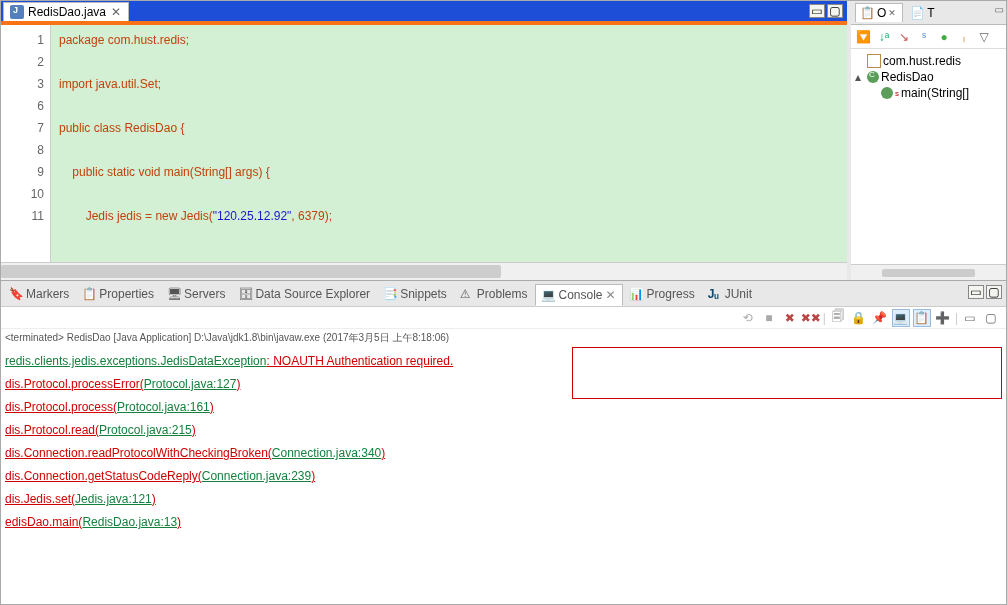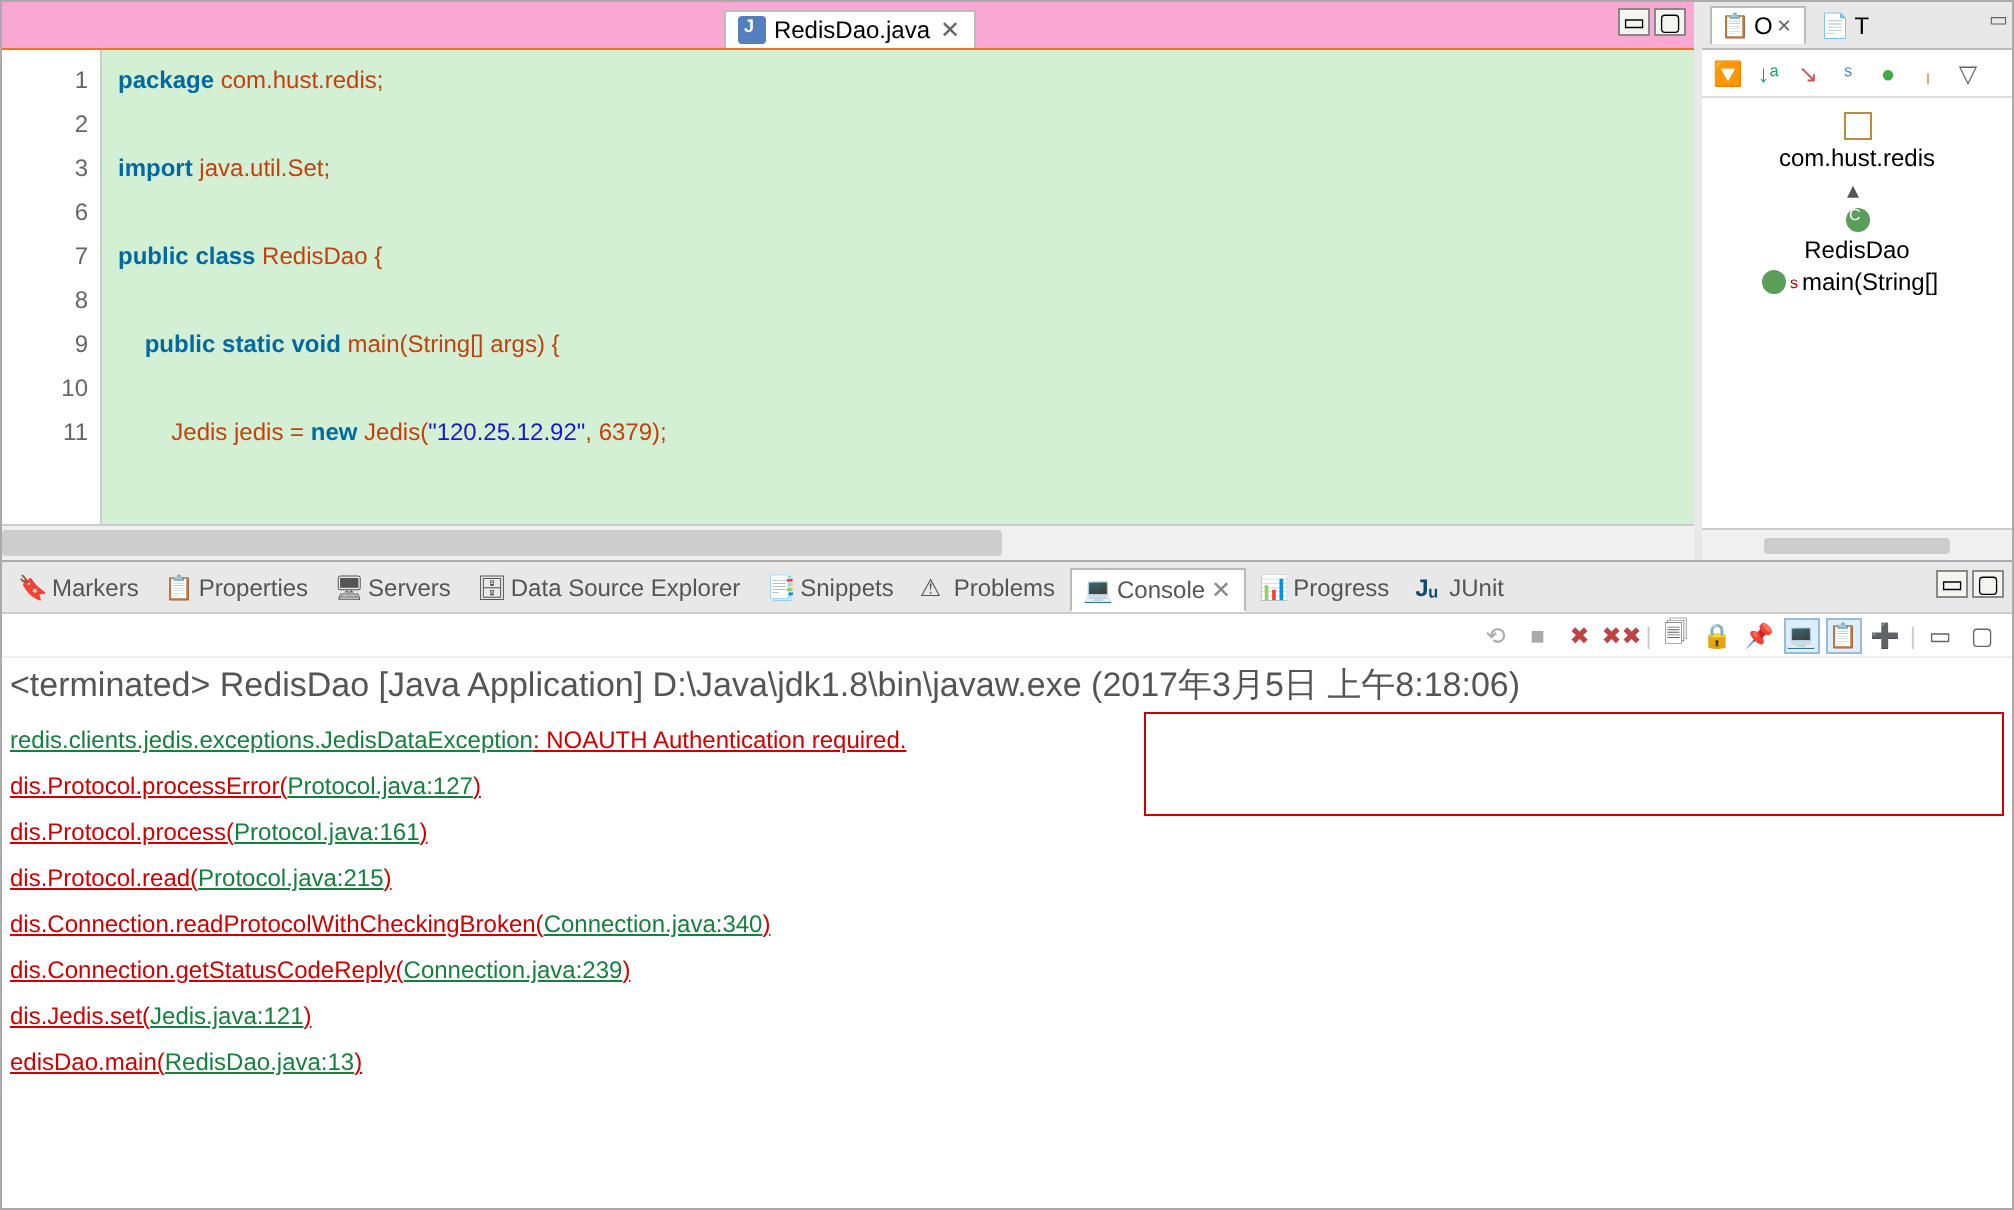--- a/index.html
+++ b/index.html
@@ -1,67 +1,67 @@
 <!DOCTYPE html>
 <html><head>
 <meta charset="utf-8">
 <style>
 * { margin: 0; padding: 0; box-sizing: border-box; font-family: "Segoe UI", Tahoma, sans-serif; font-size: 12px; }
 body { width: 1007px; height: 605px; display: flex; flex-direction: column; background: #e8e8e8; border: 1px solid #aaa; }
 .top-pane { display: flex; height: 280px; border-bottom: 1px solid #aaa; }
 .editor-area { flex: 1; display: flex; flex-direction: column; background: #fff; border-right: 4px solid #e8e8e8; }
-.tab-bar { height: 24px; background: #f9a8d4; display: flex; align-items: flex-end; border-bottom: 1px solid #f97316; position: relative; justify-content: center; }
+.tab-bar { height: 24px; background: #1d4ed8; display: flex; align-items: flex-end; border-bottom: 4px solid #f97316; position: relative; }
 .tab { background: #fff; border: 1px solid #bbb; border-bottom: none; padding: 2px 6px; display: inline-flex; align-items: center; gap: 4px; margin-left: 2px; }
 .tab .icon { width: 14px; height: 14px; display: inline-block; }
 .java-icon { background: #537fbe; border-radius: 2px; position: relative; }
 .java-icon::after { content: "J"; color: #fff; font-size: 9px; font-weight: bold; position: absolute; left: 3px; top: 0; }
 .tab-close { width: 12px; height: 12px; display: inline-flex; align-items: center; justify-content: center; color: #666; }
 .tab-min, .tab-max { width: 16px; height: 14px; border: 1px solid #888; display: inline-flex; align-items: center; justify-content: center; margin-left: 2px; background: #f4f4f0; }
 .tab-ctrls { position: absolute; right: 4px; top: 3px; display: flex; }
 .code-area { flex: 1; display: flex; background: #d4f0d4; overflow: hidden; font-family: Consolas, monospace; font-size: 14px; }
 .gutter { width: 50px; background: #fff; border-right: 1px solid #ccc; text-align: right; padding: 4px 6px 0 0; color: #666; line-height: 22px; }
 .gutter .ln { display: block; }
 .code { flex: 1; padding: 4px 0 0 8px; line-height: 22px; white-space: pre; background: #d4f0d4; overflow: auto; }
-.kw { color: #0369a1; font-weight: bold; }
+.kw { color: #c2410c; font-weight: normal; }
 .pl { color: #c2410c; }
 .str { color: #1a16cc; }
 .hscroll { height: 18px; background: #f0f0f0; border-top: 1px solid #ccc; display: flex; }
 .hscroll .track { flex: 1; background: #f0f0f0; position: relative; }
 .hscroll .thumb { position: absolute; left: 0; width: 500px; top: 2px; bottom: 2px; background: #cdcdcd; border-radius: 2px; }
 
 .outline-area { width: 155px; display: flex; flex-direction: column; background: #fff; }
 .outline-tabs { height: 24px; background: #e8e8e8; display: flex; align-items: center; gap: 2px; padding: 0 4px; border-bottom: 1px solid #bbb; position: relative; }
 .outline-tab { display: inline-flex; align-items: center; gap: 2px; padding: 2px 4px; background: #fff; border: 1px solid #bbb; border-bottom: none; }
 .outline-tab .close { width: 10px; height: 10px; font-size: 9px; color: #666; }
 .outline-tab.inactive { background: #e8e8e8; border-color: transparent; }
 .outline-toolbar { height: 24px; display: flex; gap: 2px; padding: 2px 4px; align-items: center; border-bottom: 1px solid #ddd; }
 .tool-btn { width: 18px; height: 18px; display: inline-flex; align-items: center; justify-content: center; border-radius: 2px; }
 .outline-tree { flex: 1; padding: 4px; overflow: hidden; }
 .tree-node { display: flex; align-items: center; gap: 2px; padding: 1px 0; white-space: nowrap; }
-.tree-node.l1 { padding-left: 0; flex-direction: column; }
+.tree-node.l1 { padding-left: 0; }
 .tree-node.l2 { padding-left: 14px; }
 .twisty { width: 10px; color: #555; }
 .pkg-icon { width: 14px; height: 14px; background: #fff; border: 1px solid #b98b45; display: inline-block; }
 .class-icon { width: 12px; height: 12px; border-radius: 50%; background: #5a9e5a; display: inline-block; position: relative; }
 .class-icon::after { content: "C"; color: #fff; font-size: 8px; position: absolute; left: 2px; top: -1px; }
 .method-icon { width: 12px; height: 12px; border-radius: 50%; background: #5a9e5a; display: inline-block; }
 .outline-scroll { height: 16px; display: flex; align-items: center; justify-content: center; background: #f0f0f0; border-top: 1px solid #ccc; }
 .outline-scroll .th { width: 60%; height: 8px; background: #ccc; border-radius: 2px; }
 
 .bottom-pane { flex: 1; display: flex; flex-direction: column; background: #fff; }
 .views-bar { height: 26px; display: flex; align-items: center; border-bottom: 1px solid #ccc; gap: 1px; padding-left: 2px; position: relative; background: #e8e8e8; }
 .view-tab { padding: 3px 6px; display: inline-flex; align-items: center; gap: 3px; color: #555; }
 .view-tab.active { background: #fff; border: 1px solid #bbb; border-bottom-color: #fff; position: relative; top: 1px; }
 .view-icon { width: 14px; height: 14px; display: inline-block; }
 .view-ctrls { position: absolute; right: 4px; top: 4px; display: flex; }
 .console-toolbar { height: 22px; display: flex; justify-content: flex-end; align-items: center; gap: 3px; padding-right: 6px; border-bottom: 1px solid #eee; }
 .ctbtn { width: 18px; height: 18px; display: inline-flex; align-items: center; justify-content: center; color: #666; }
 .ctbtn.red { color: #b44; }
 .ctbtn.gray { color: #aaa; }
-.console-header { padding: 2px 4px; font-size: 17px; color: #555; }
+.console-header { padding: 2px 4px; font-size: 10px; color: #555; }
 .console-body { flex: 1; padding: 2px 4px; font-family: Consolas, monospace; font-size: 15px; line-height: 22px; white-space: pre; overflow: hidden; position: relative; }
 .err { color: #d00000; text-decoration: underline; }
 .lnk { color: #15803d; text-decoration: underline; }
 .highlight-box { position: absolute; border: 1px solid #d00000; right: 4px; top: 0; width: 430px; height: 52px; pointer-events: none; }
 </style>
 </head>
 <body>
 
 <div class="top-pane">
 

